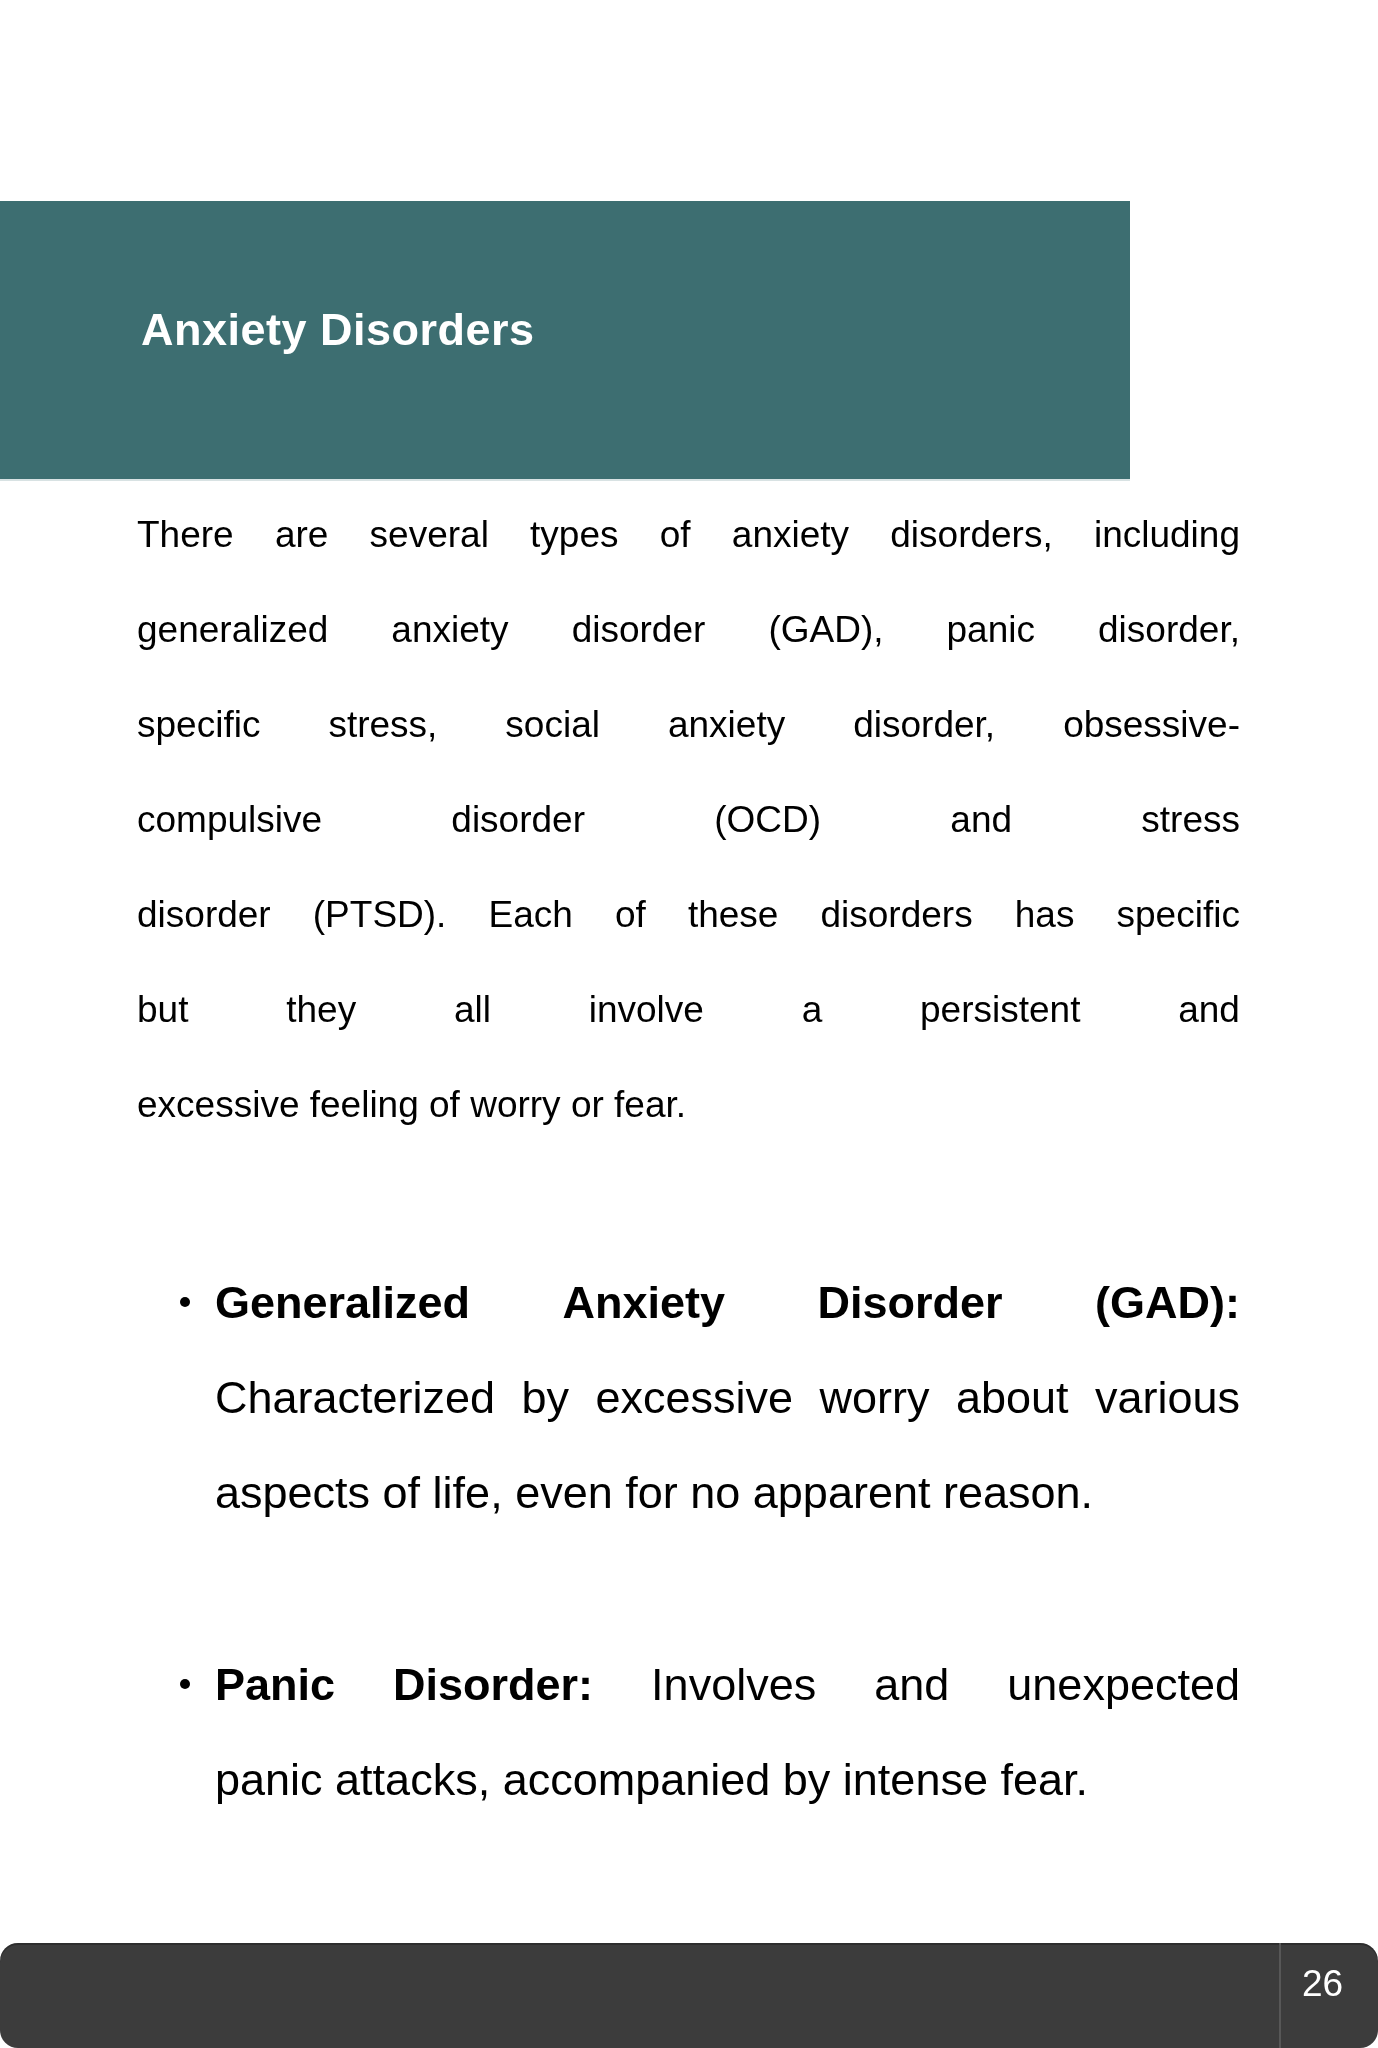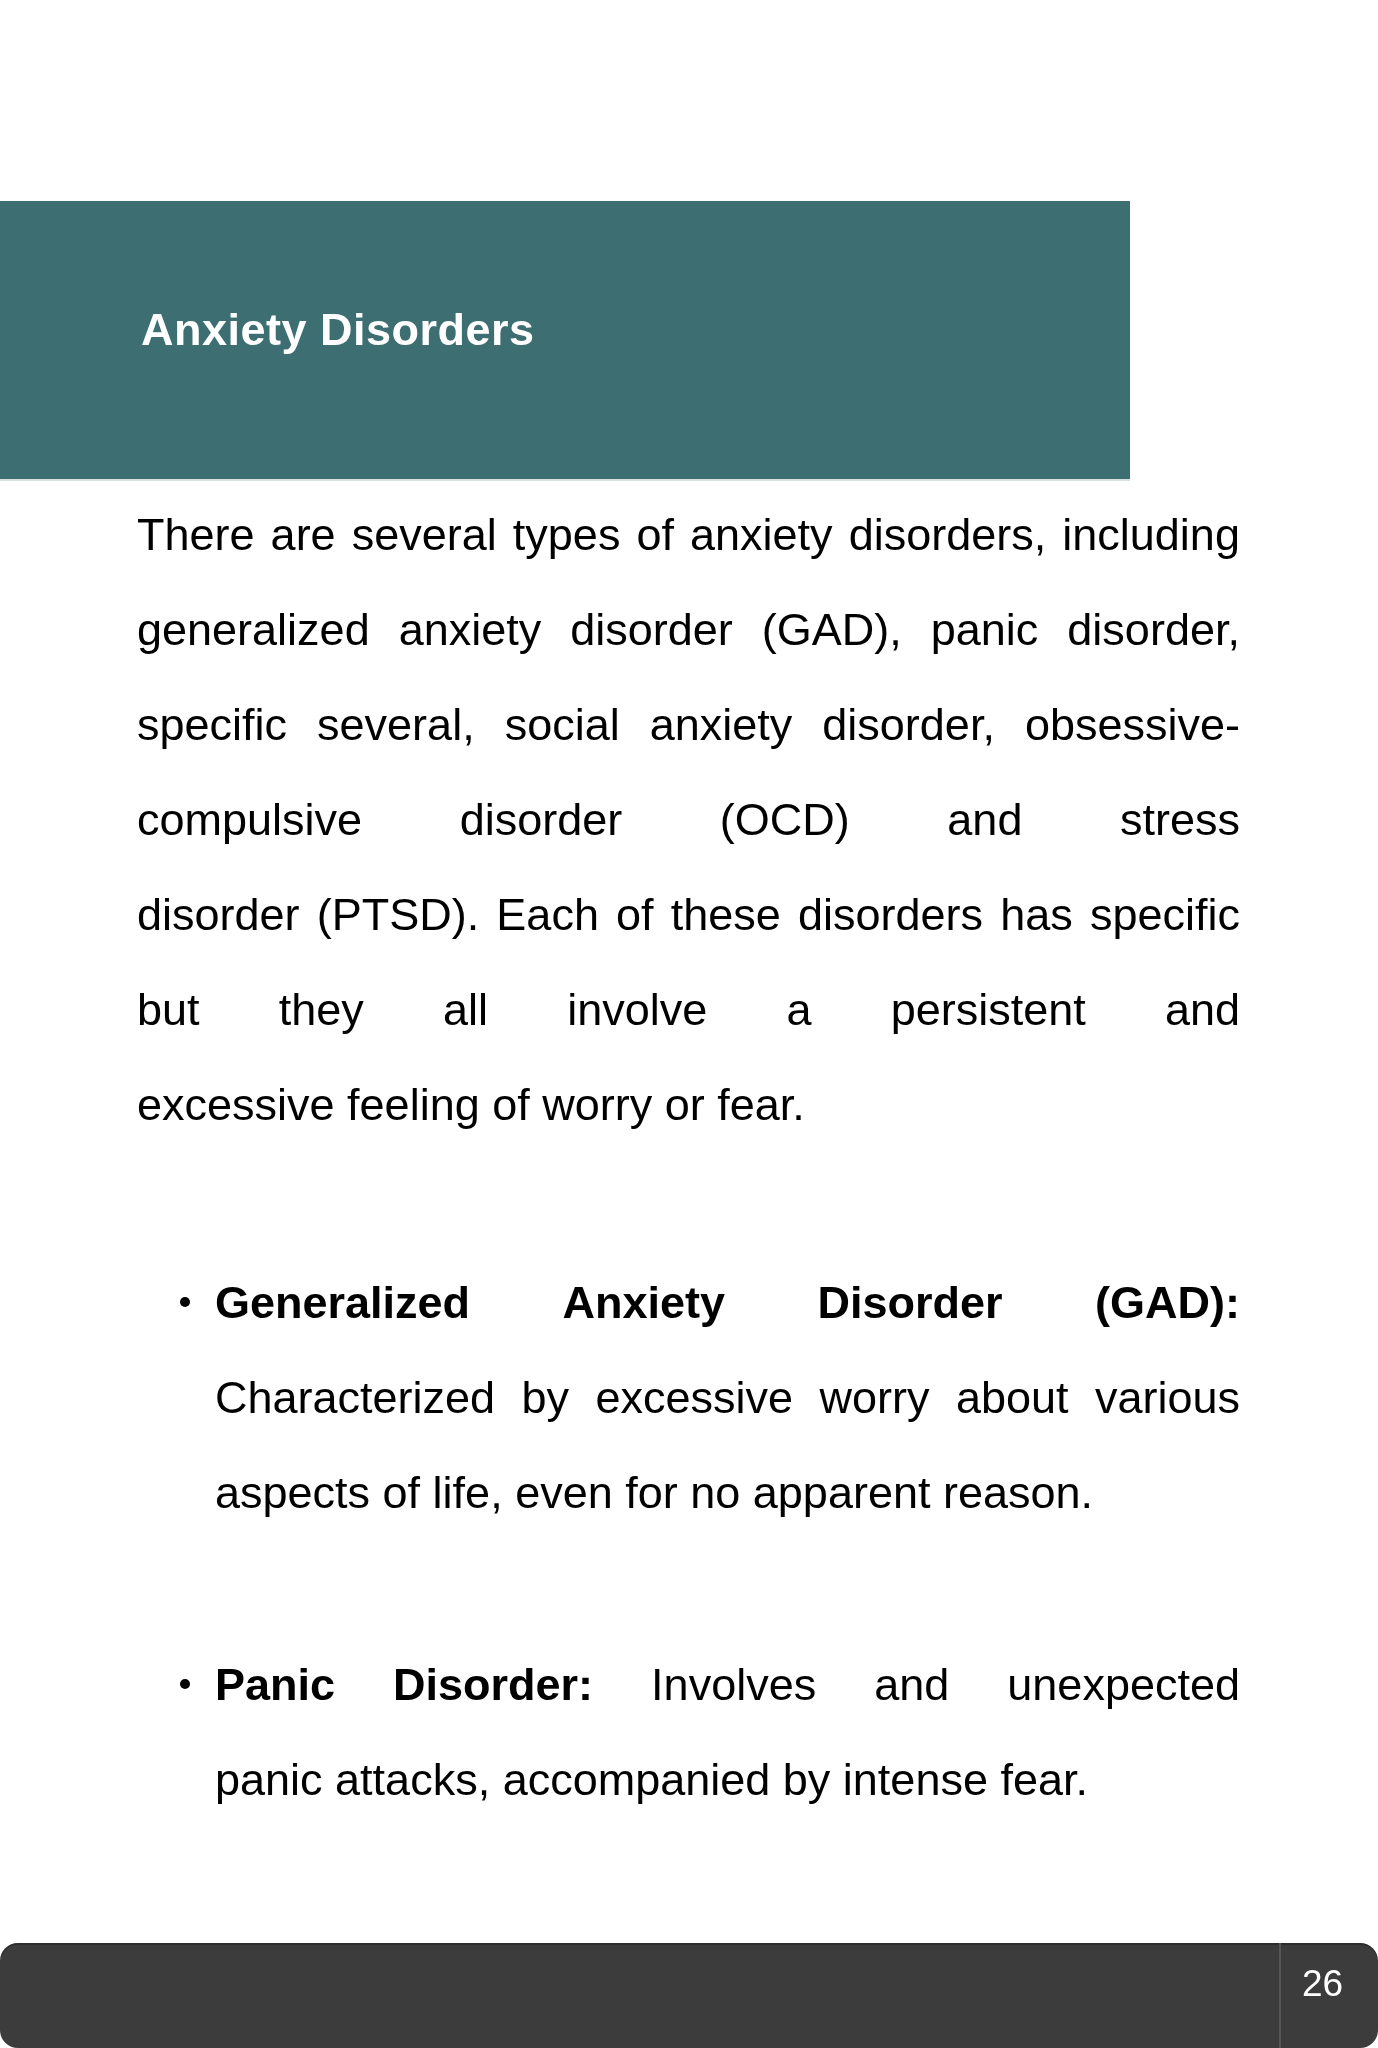--- a/index.html
+++ b/index.html
@@ -40,21 +40,21 @@
     color: #FFFFFF;
     letter-spacing: 0.5px;
     white-space: nowrap;
   }
   
   .intro {
     position: absolute;
     left: 137px;
     top: 487px;
     width: 1103px;
-    font-size: 45px;
+    font-size: 37px;
   }
   .line {
     height: 95px;
     line-height: 95px;
     white-space: nowrap;
   }
   .line.justify {
     display: flex;
     justify-content: space-between;
   }
@@ -132,21 +132,21 @@
       <div class="line justify">
         <span>generalized</span>
         <span>anxiety</span>
         <span>disorder</span>
         <span>(GAD),</span>
         <span>panic</span>
         <span>disorder,</span>
       </div>
       <div class="line justify">
         <span>specific</span>
-        <span>several,</span>
+        <span>stress,</span>
         <span>social</span>
         <span>anxiety</span>
         <span>disorder,</span>
         <span>obsessive-</span>
       </div>
       <div class="line justify">
         <span>compulsive</span>
         <span>disorder</span>
         <span>(OCD)</span>
         <span>and</span>

